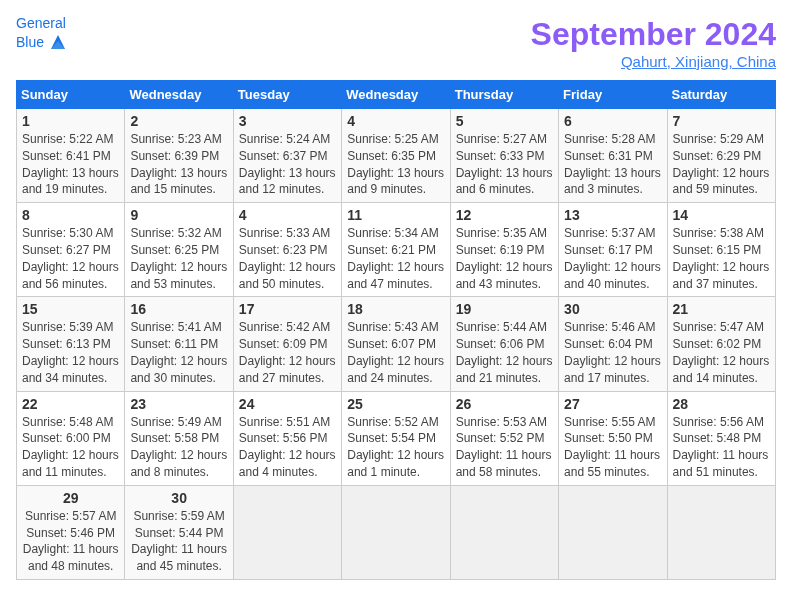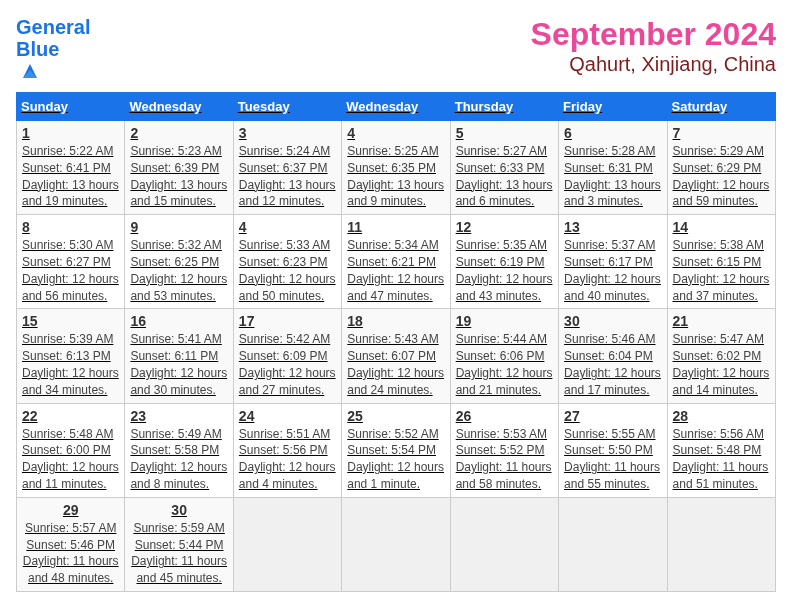--- a/index.html
+++ b/index.html
@@ -14,41 +14,41 @@
       display: flex;
       justify-content: space-between;
       align-items: flex-start;
       margin-bottom: 10px;
     }
     .logo {
       display: flex;
       align-items: center;
     }
     .logo-text {
-      font-size: 20px;
-      font-weight: bold;
+      font-size: 14px;
+      font-weight: normal;
       color: #333;
       line-height: 1.1;
     }
     .logo-text span { color: #1a73e8; }
     .title-block { text-align: right; }
     .month-title {
       font-size: 32px;
       font-weight: bold;
-      color: #ec4899;
+      color: #8b5cf6;
     }
     .location {
-      font-size: 20px;
-      color: #7f1d1d;
+      font-size: 15px;
+      color: #3b82f6;
+      text-decoration: underline;
     }
     table {
       width: 100%;
       border-collapse: collapse;
       font-size: 11px;
-      text-decoration: underline;
     }
     thead th {
       background: #1a73e8;
       color: #fff;
       padding: 6px 4px;
       text-align: left;
       font-size: 13px;
       font-weight: bold;
       border: 1px solid #1a73e8;
     }
@@ -79,21 +79,21 @@
   </style>
 </head>
 <body>
 
 <div class="header">
   <div class="logo">
     <div>
       <div class="logo-text">
         <span>General</span>
       </div>
-      <div style="display:flex;align-items:flex-start;flex-direction:column;">
+      <div style="display:flex;align-items:center;">
         <span class="logo-text" style="color:#1a73e8;">Blue</span>
         <svg width="22" height="22" viewBox="0 0 22 22" style="margin-left:3px;">
           <polygon points="4,18 11,4 18,18" fill="#1a73e8"></polygon>
           <polygon points="4,18 11,10 18,18" fill="#4fa3e8" opacity="0.6"></polygon>
         </svg>
       </div>
     </div>
   </div>
   <div class="title-block">
     <div class="month-title">September 2024</div>

